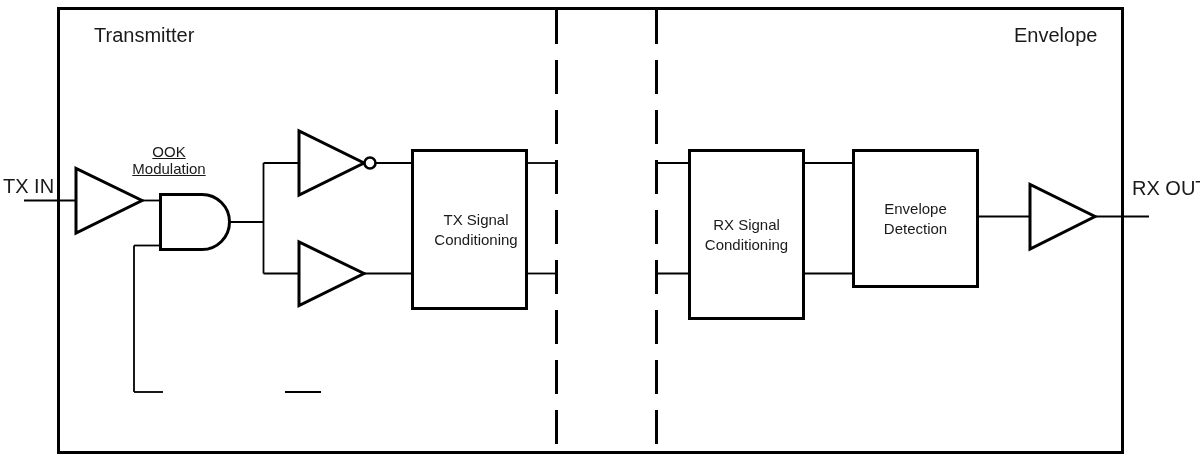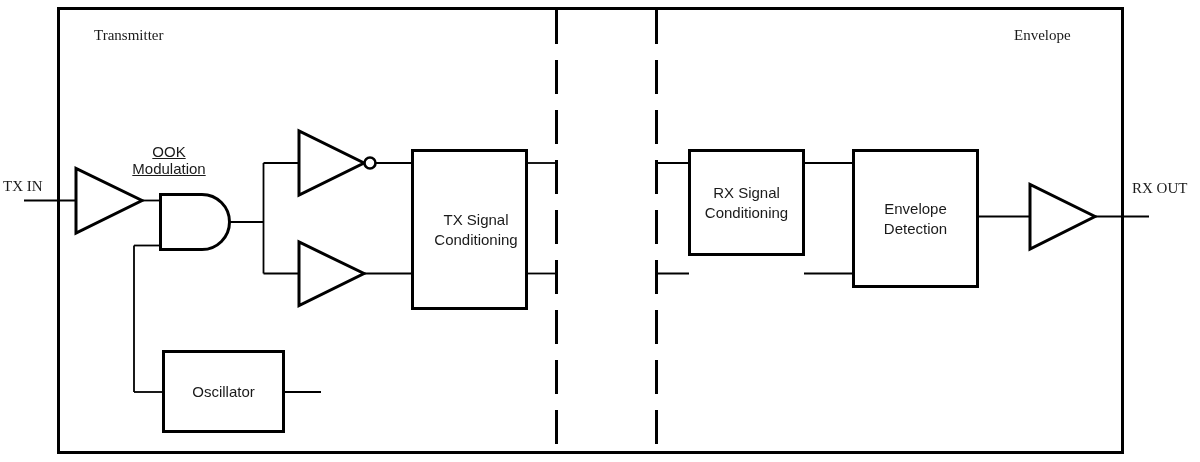--- a/index.html
+++ b/index.html
@@ -9,21 +9,21 @@
     font-family:"Liberation Sans","DejaVu Sans",sans-serif;
     color:#1a1a1a; overflow:hidden;
   }
   .stage svg { position:absolute; left:0; top:0; }
   .fbox {
     position:absolute; background:#ffffff; border:3px solid #000000;
     display:flex; flex-direction:column; align-items:center; justify-content:center;
     text-align:center; font-size:15px; line-height:20px;
   }
   .fbox span { display:block; }
-  .lbl { position:absolute; font-size:15px; line-height:17px; white-space:nowrap;font-family:Liberation Serif, serif; }
+  .lbl { position:absolute; font-size:20px; line-height:17px; white-space:nowrap; }
   .lbl-block { position:absolute; font-size:15px; text-align:center;text-decoration:underline; }
   .lbl-block span { display:block; }
   .ook { line-height:17px; }
   .barrier { line-height:20.5px; }
   .sub2 { font-size:11px; position:relative; top:3px; }
 </style>
 </head>
 <body>
 
 <div class="stage">
@@ -64,33 +64,30 @@
     <circle cx="370" cy="163" r="5.5" fill="#fff" stroke="#000" stroke-width="2.6"></circle>
     <polygon points="299,242 299,305.5 364,273.5" fill="#fff" stroke="#000" stroke-width="3"></polygon>
     <polygon points="1030,184.5 1030,249 1095,216.5" fill="#fff" stroke="#000" stroke-width="3"></polygon>
   </svg>
 
   <div class="fbox" style="left:411px; top:149px; width:117px; height:161px;padding-left:13px;">
     <span>TX Signal</span>
     <span>Conditioning</span>
   </div>
 
-  <div class="fbox" style="left:688px; top:149px; width:117px; height:107px;">
+  <div class="fbox" style="left:688px; top:149px; width:117px; height:171px;">
     <span>RX Signal</span>
     <span>Conditioning</span>
   </div>
 
   <div class="fbox" style="left:852px; top:149px; width:127px; height:139px;">
     <span>Envelope</span>
     <span>Detection</span>
   </div>
 
-  <div class="fbox" style="left:162px; top:350px; width:123px; height:83px;">
-    <span>Oscillator</span>
-  </div>
 
 
   <div class="lbl" style="left:94px; top:27px;">Transmitter</div>
 
   <div class="lbl" style="left:1014px; top:27px;">Envelope</div>
 
   <div class="lbl" style="left:3px; top:178px;">TX IN</div>
 
   <div class="lbl" style="left:1132px; top:180px;text-align:center;">RX OUT</div>
 

